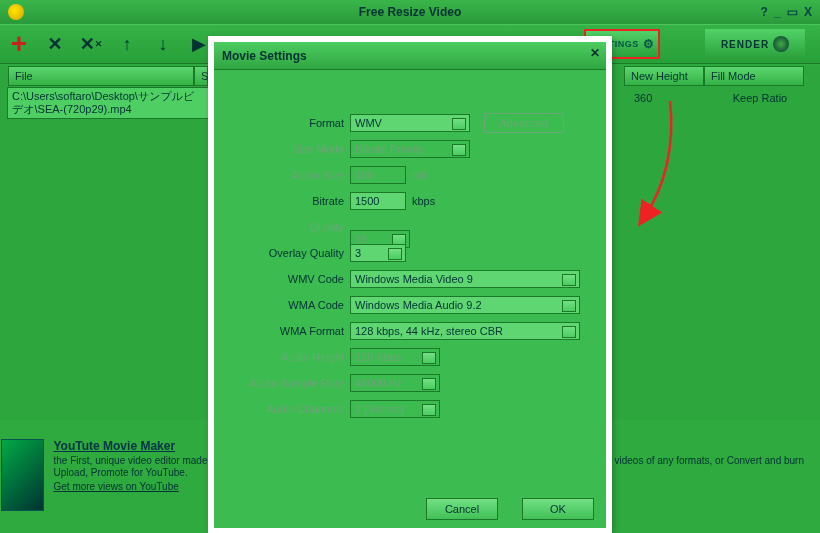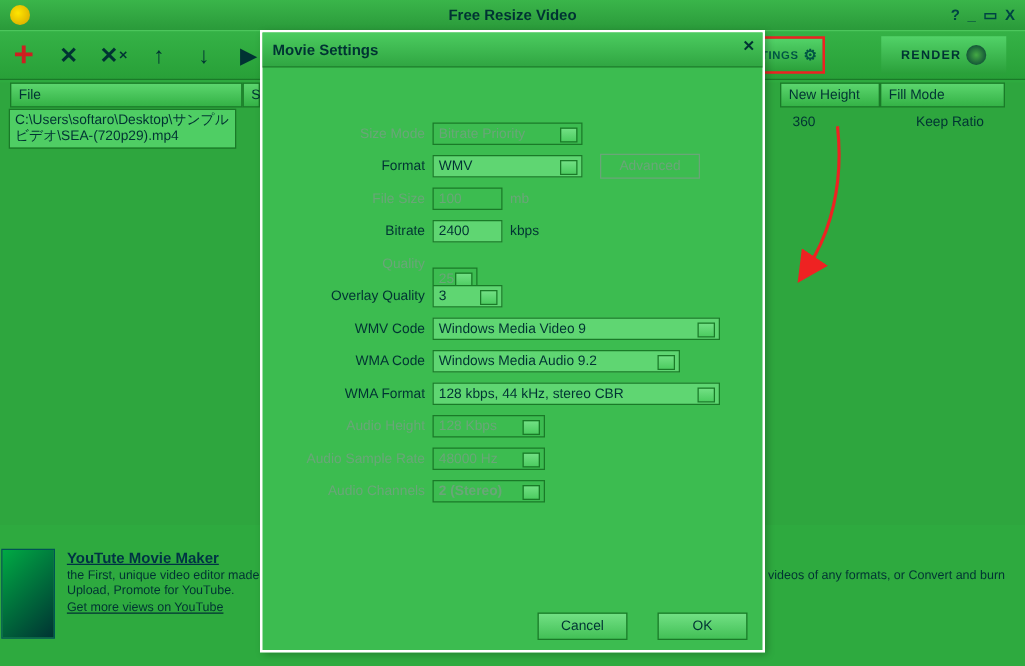--- a/index.html
+++ b/index.html
@@ -100,21 +100,21 @@
     color: #033;
     display:flex; align-items:center;
   }
   .gh-file { width: 186px; }
   .gh-s { width: 14px; }
   .gh-nh { width: 80px; margin-left: 416px;}
   .gh-fm { width: 100px; }
   .filebody {
     position:absolute;
     top: 22px; left: 8px;
-    width: 180px;
+    width: 200px;
     max-height: 310px;
     background: #4fce64;
     color:#033;
     font-size:11px;
     padding: 2px 4px;
     line-height: 1.2;
     outline: 1px solid #1a7a28;
   }
   .rightcells {
     position:absolute;
@@ -147,25 +147,25 @@
     width: 56px; height: 72px;
     background: linear-gradient(135deg, #0a4, #033);
     border: 1px solid #055;
   }
   .promo-title { font-weight:bold; text-decoration: underline; color:#034; font-size:12px; }
   .promo-text { font-size: 10px; line-height: 1.2; margin-top: 2px; }
   
   .dialog {
     position:absolute;
     left: 208px;
-    top: 24px;
+    top: 36px;
     width: 404px;
     height: 498px;
     background: #3cbc50;
-    border: 2px solid #ffffff;
+    border: 6px solid #ffffff;
     box-shadow: 2px 2px 6px rgba(0,0,0,0.25);
   }
   .dlg-title {
     height: 28px;
     background: linear-gradient(to bottom, #4ccc60, #30a642);
     display:flex; align-items:center;
     padding: 0 8px;
     font-size: 12px;
     font-weight: bold;
     color: #033;
@@ -307,68 +307,68 @@
   </div>
 </div>
 
 <div class="dialog">
   <div class="dlg-title">
     <span>Movie Settings</span>
     <span class="dlg-close">✕</span>
   </div>
   <div class="dlg-body">
     <div class="frow">
-      <div class="flabel dis">Size Mode</div>
-      <div class="finput dd dis" style="width:120px;">Bitrate Priority</div>
-    </div>
-    <div class="frow">
       <div class="flabel">Format</div>
       <div class="finput dd" style="width:120px;">WMV</div>
       <div class="adv-btn">Advanced</div>
     </div>
     <div class="frow">
-      <div class="flabel dis">File Size</div>
+      <div class="flabel dis">Size Mode</div>
+      <div class="finput dd dis" style="width:120px;">Bitrate Priority</div>
+    </div>
+    <div class="frow">
+      <div class="flabel dis">Audio Size</div>
       <div class="finput dis" style="width:56px;">100</div>
       <span class="unit dis">mb</span>
     </div>
     <div class="frow">
       <div class="flabel">Bitrate</div>
-      <div class="finput" style="width:56px;">2400</div>
+      <div class="finput" style="width:56px;">1500</div>
       <span class="unit">kbps</span>
     </div>
     <div class="frow">
       <div class="flabel dis">Quality</div>
-      <div class="finput dd dis" style="width:36px;margin-top:24px;">25</div>
+      <div class="finput dd dis" style="width:60px;margin-top:24px;">25</div>
     </div>
     <div class="frow">
       <div class="flabel">Overlay Quality</div>
       <div class="finput dd" style="width:56px;">3</div>
     </div>
     <div class="frow">
       <div class="flabel">WMV Code</div>
       <div class="finput dd" style="width:230px;">Windows Media Video 9</div>
     </div>
     <div class="frow">
       <div class="flabel">WMA Code</div>
-      <div class="finput dd" style="width:198px;">Windows Media Audio 9.2</div>
+      <div class="finput dd" style="width:230px;">Windows Media Audio 9.2</div>
     </div>
     <div class="frow">
       <div class="flabel">WMA Format</div>
       <div class="finput dd" style="width:230px;">128 kbps, 44 kHz, stereo CBR</div>
     </div>
     <div class="frow">
       <div class="flabel dis">Audio Height</div>
       <div class="finput dd dis" style="width:90px;">128 Kbps</div>
     </div>
     <div class="frow">
       <div class="flabel dis">Audio Sample Rate</div>
       <div class="finput dd dis" style="width:90px;">48000 Hz</div>
     </div>
     <div class="frow">
       <div class="flabel dis">Audio Channels</div>
-      <div class="finput dd dis" style="width:90px;font-weight:bold;">2 (Stereo)</div>
+      <div class="finput dd dis" style="width:90px;">2 (Stereo)</div>
     </div>
   </div>
   <div class="dlg-buttons">
     <div class="dbtn">Cancel</div>
     <div class="dbtn">OK</div>
   </div>
 </div>
 
 </body></html>

